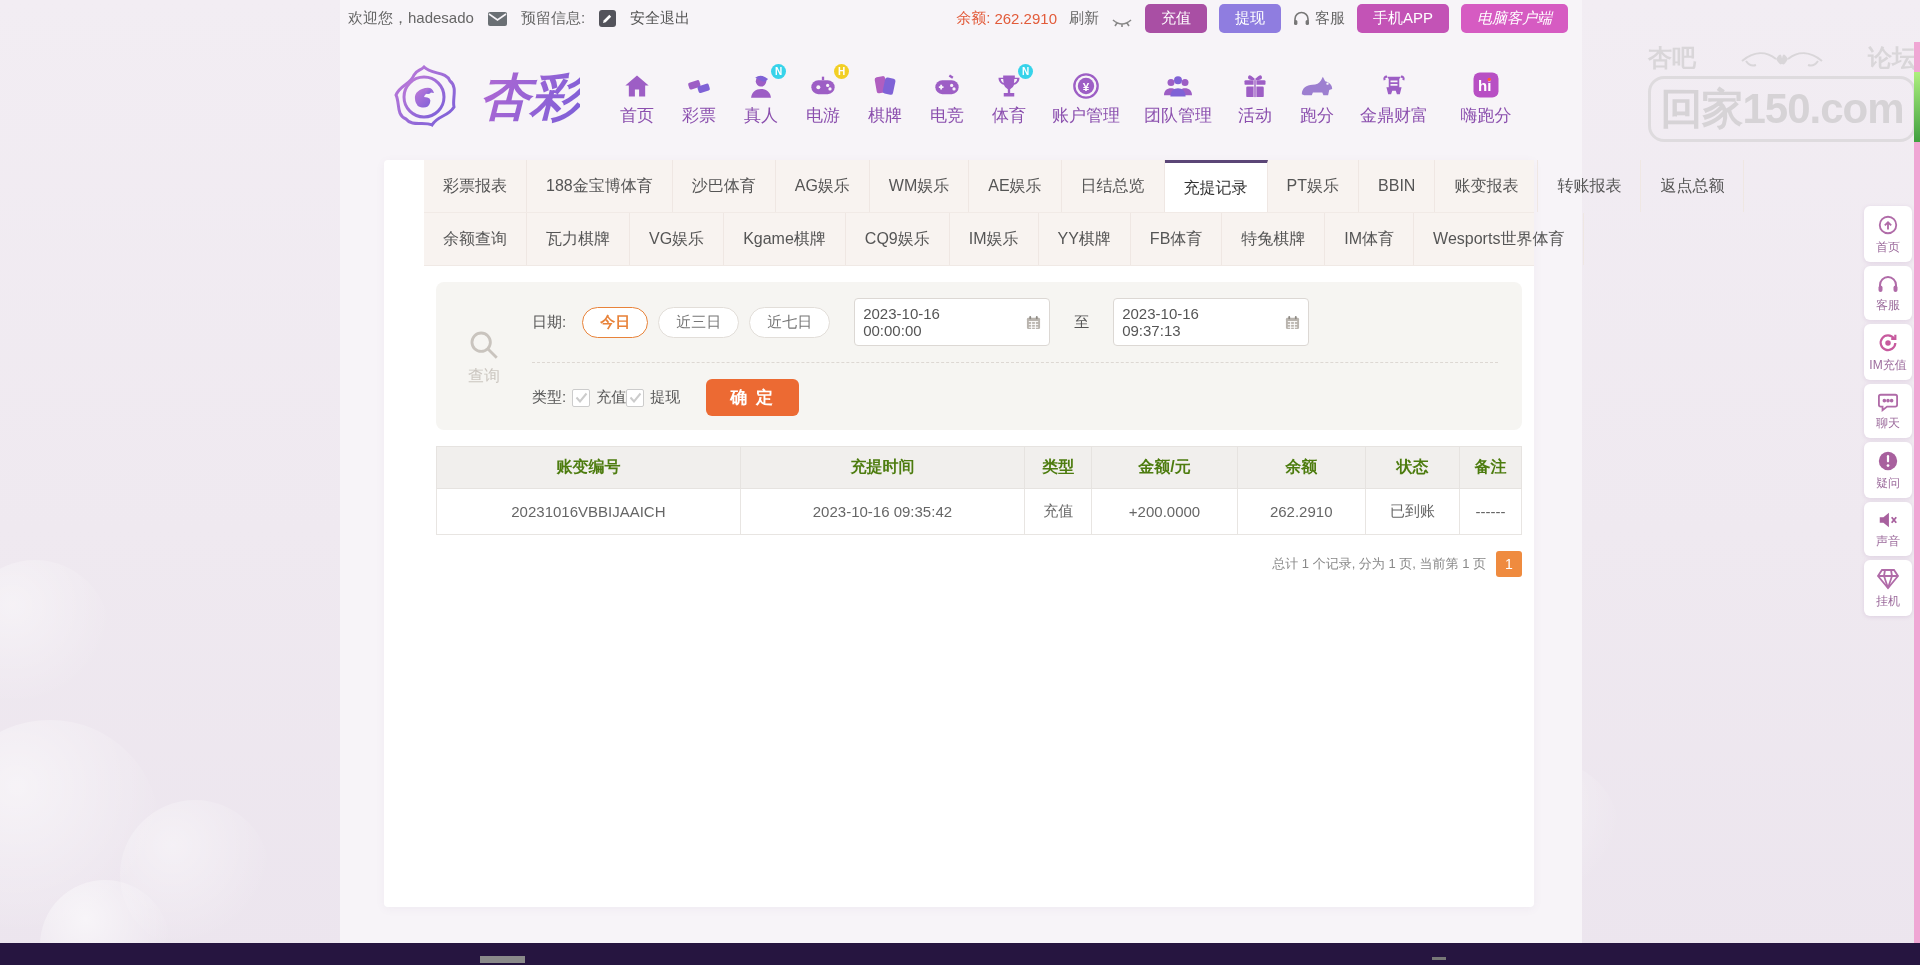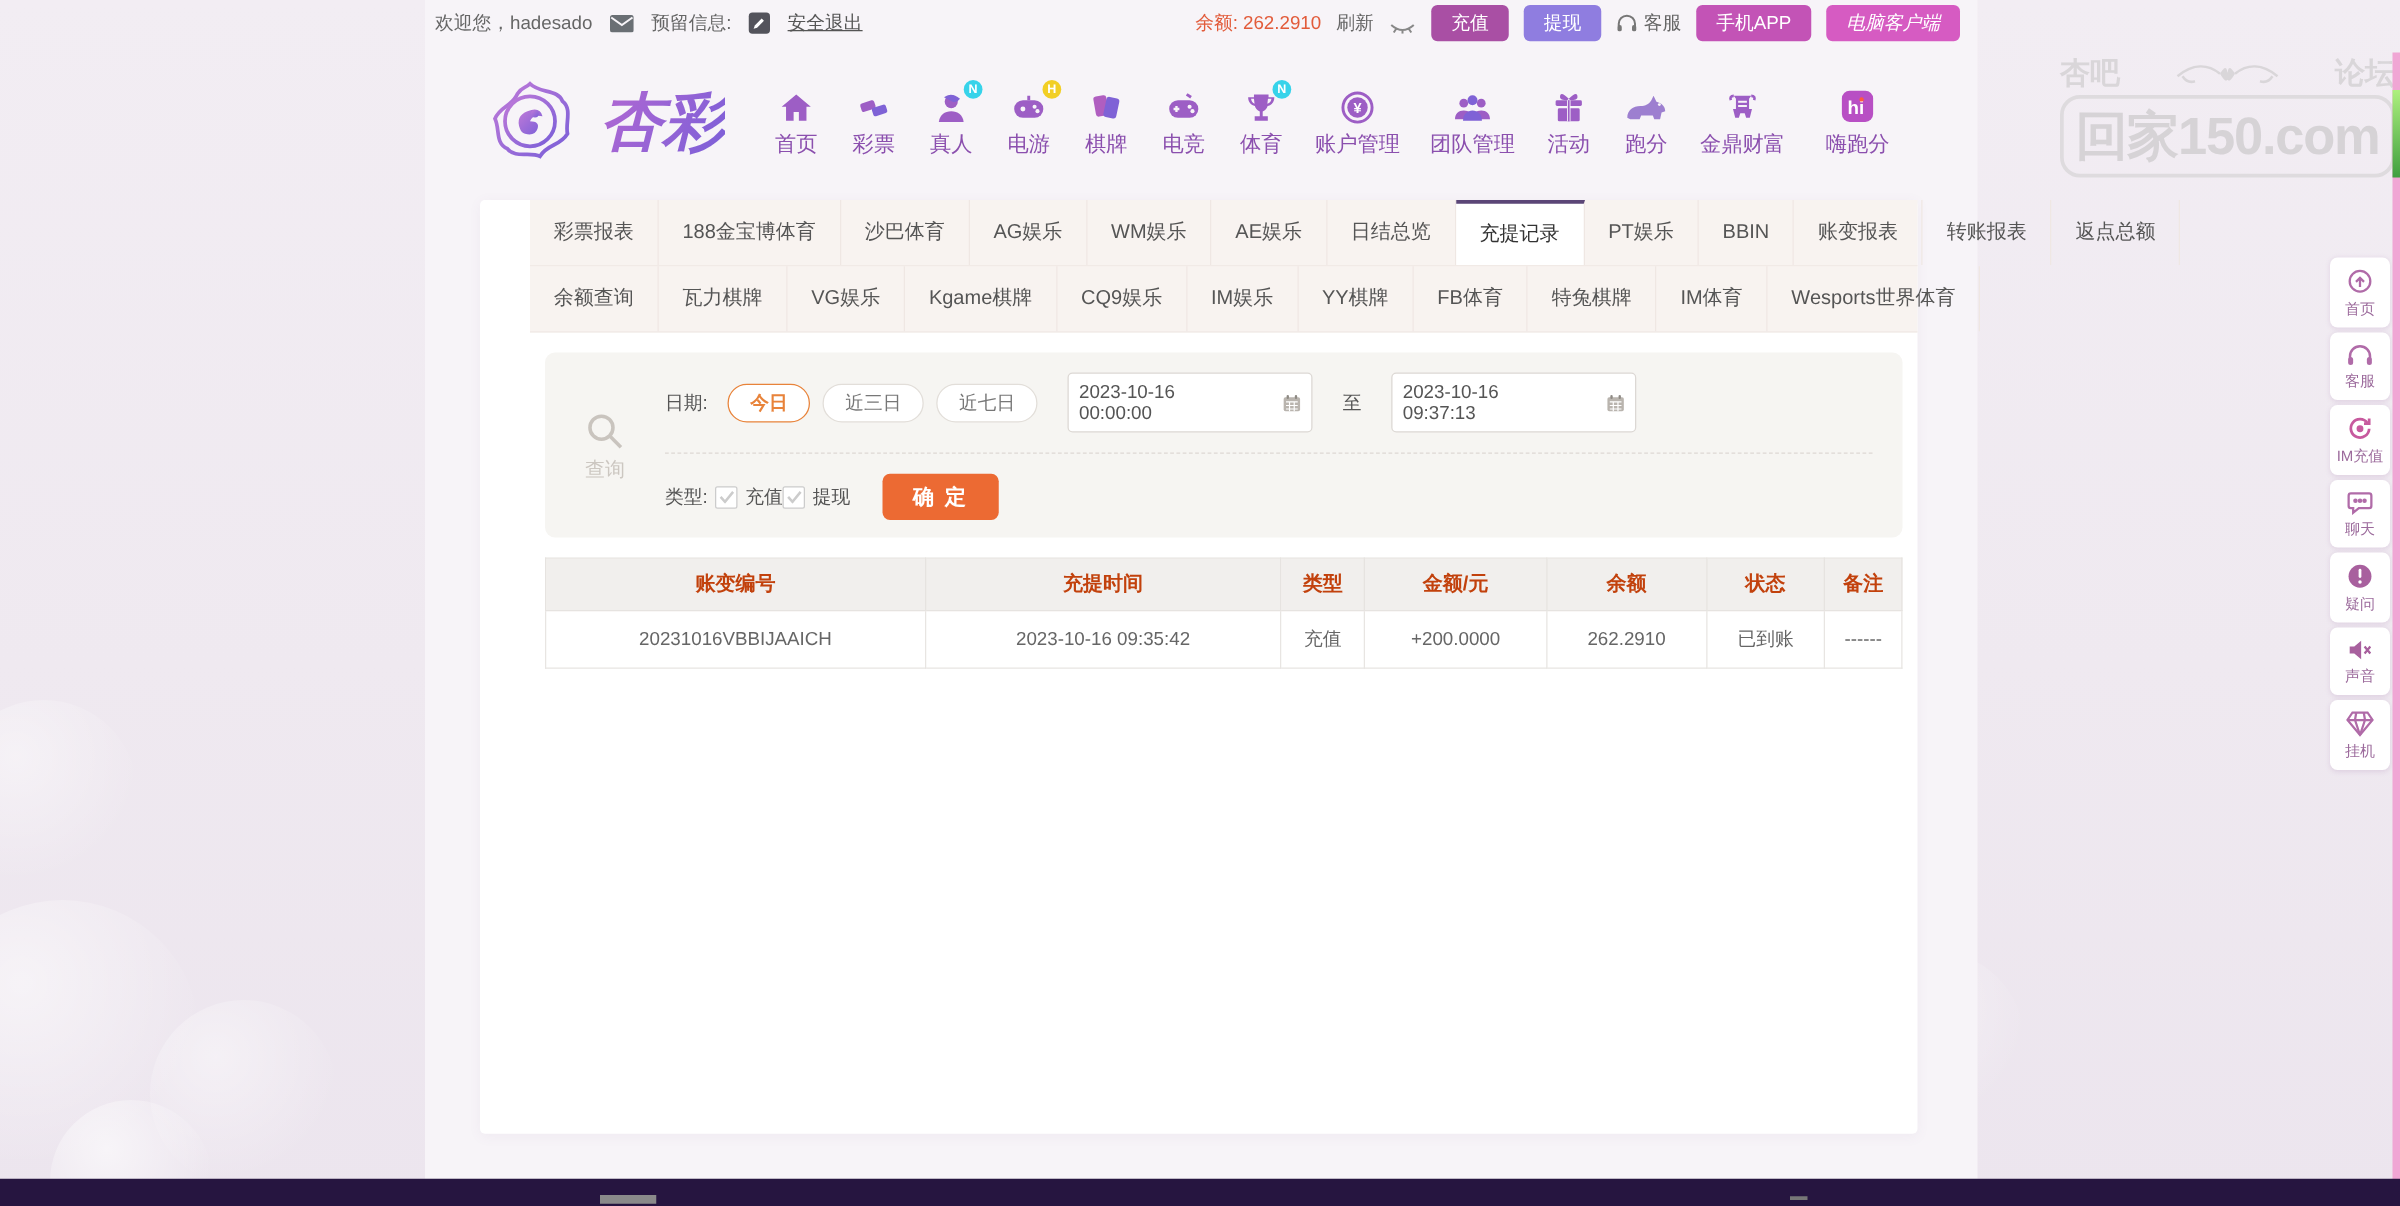--- a/index.html
+++ b/index.html
@@ -16,21 +16,21 @@
   .wm-box { margin-top:2px; border:3px solid #dedbde; border-radius:16px; padding:2px 6px; text-align:center;
             font-size:42px; font-weight:bold; color:#d6d3d6; letter-spacing:-1px; }
 
   
   .column { position:absolute; left:340px; top:0; width:1242px; height:943px; background:#f7f4f8; }
 
   
   .topbar { height:37px; display:flex; align-items:center; padding:0 14px 0 8px; font-size:15px; color:#666; gap:14px; }
   .topbar .right { margin-left:auto; display:flex; align-items:center; gap:12px; }
   .balance-text { color:#e25b3a; }
-  .link-logout { text-decoration:underline; color:#555; cursor:pointer; }
+  .link-logout { color:#555; cursor:pointer; }
   .pill-btn { color:#fff; font-size:15px; padding:5px 16px; border-radius:5px; cursor:pointer; }
   .btn-recharge { background:#a94fa4; }
   .btn-withdraw { background:#8f7de0; }
   .btn-app      { background:#c353b6; }
   .btn-pc       { background:#d65bc2;font-style:italic; }
   .pencil-box { width:17px; height:17px; background:#53535b; border-radius:3px; display:inline-flex; align-items:center; justify-content:center; }
 
   
   .header { height:120px; display:flex; align-items:center; padding-left:52px; }
   .brand { display:flex; align-items:center; gap:24px; }
@@ -69,21 +69,21 @@
   .date-input { display:inline-flex; align-items:center; justify-content:space-between; width:196px; background:#fff;
                 border:1px solid #dcd8d4; border-radius:4px; padding:6px 8px; font-size:15px; color:#555; margin-left:14px; cursor:text;gap:28px; }
   .to-label { font-size:15px; color:#555; margin-left:14px; }
   .chk { display:inline-flex; align-items:center; gap:6px; font-size:15px; color:#555; cursor:pointer; }
   .chk-box { width:18px; height:18px; background:#fff; border:1px solid #ccc; border-radius:2px; display:inline-flex; align-items:center; justify-content:center; }
   .submit-btn { margin-left:26px; background:#ec6a33; color:#fff; font-size:17px; font-weight:bold; letter-spacing:2px;
                 padding:7px 24px; border:none; border-radius:6px; cursor:pointer; }
 
   
   table.records { width:calc(100% - 24px); margin:16px 12px 0; border-collapse:collapse; table-layout:fixed; }
-  .records th { background:#f1efed; border:1px solid #e6e3e0; font-size:16px; font-weight:bold; color:#c2410c; height:42px; }
+  .records th { background:#f1efed; border:1px solid #e6e3e0; font-size:16px; font-weight:bold; color:#4d7c0f; height:42px; }
   .records td { border:1px solid #e8e5e2; height:46px; text-align:center; font-size:15px; color:#666; background:#fff; }
   .amount-pos { color:#e13434; }
   .status-ok { color:#44b04a; }
 
   
   .pagination { margin:16px 12px 0; display:flex; justify-content:flex-end; align-items:center; gap:10px; font-size:13px; color:#888; }
   .page-btn { width:26px; height:26px; background:#ef8b3f; color:#fff; border-radius:3px; text-align:center; line-height:26px; font-size:14px; cursor:pointer; }
 
   
   .sidenav { position:absolute; right:8px; top:206px; width:48px; display:flex; flex-direction:column; gap:4px; }
@@ -455,20 +455,24 @@
             <td>2023-10-16 09:35:42</td>
             <td>充值</td>
             <td class="amount-pos">+200.0000</td>
             <td>262.2910</td>
             <td class="status-ok">已到账</td>
             <td>------</td>
           </tr>
         </tbody>
       </table>
 
+      <div class="pagination">
+        <span>总计 1 个记录, 分为 1 页, 当前第 1 页</span>
+        <span class="page-btn">1</span>
+      </div>
 
     </div>
   </div>
 
   <div class="sidenav">
     <div class="side-item">
       <svg width="22" height="22" viewBox="0 0 24 24" fill="none" stroke="#b06ba8" stroke-width="2" style="margin:0 auto;">
           <circle cx="12" cy="12" r="9"></circle>
           <path d="M12 17v-8 M8.5 12.5L12 9l3.5 3.5"></path>
         </svg>

